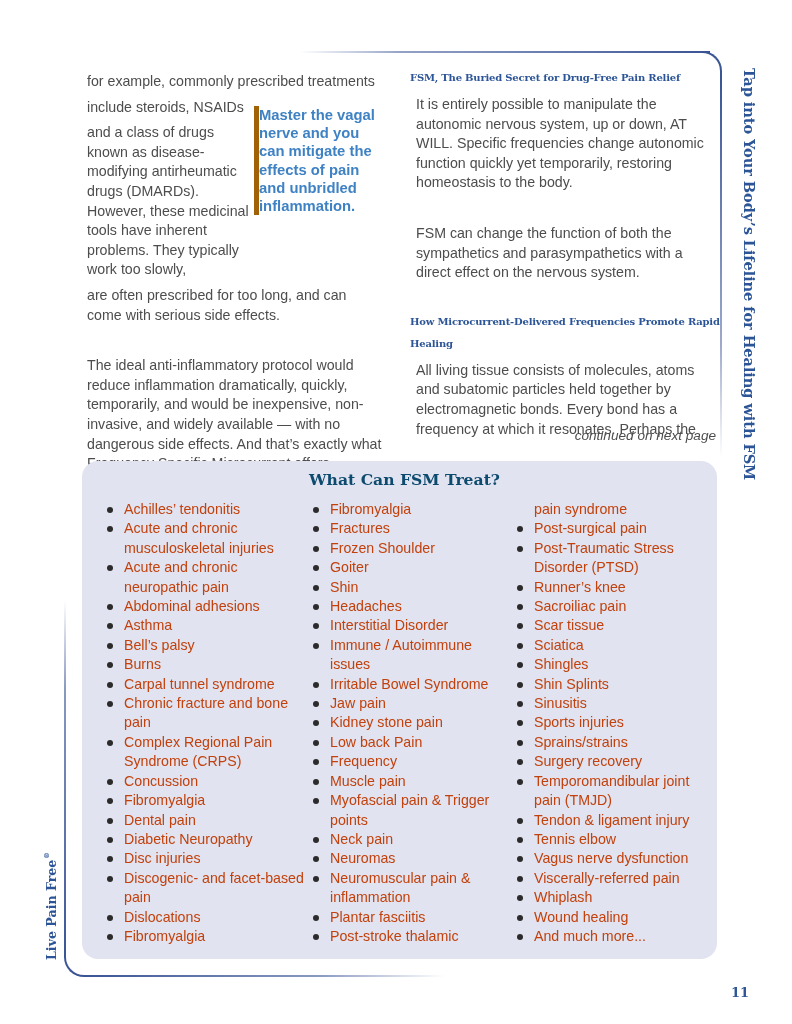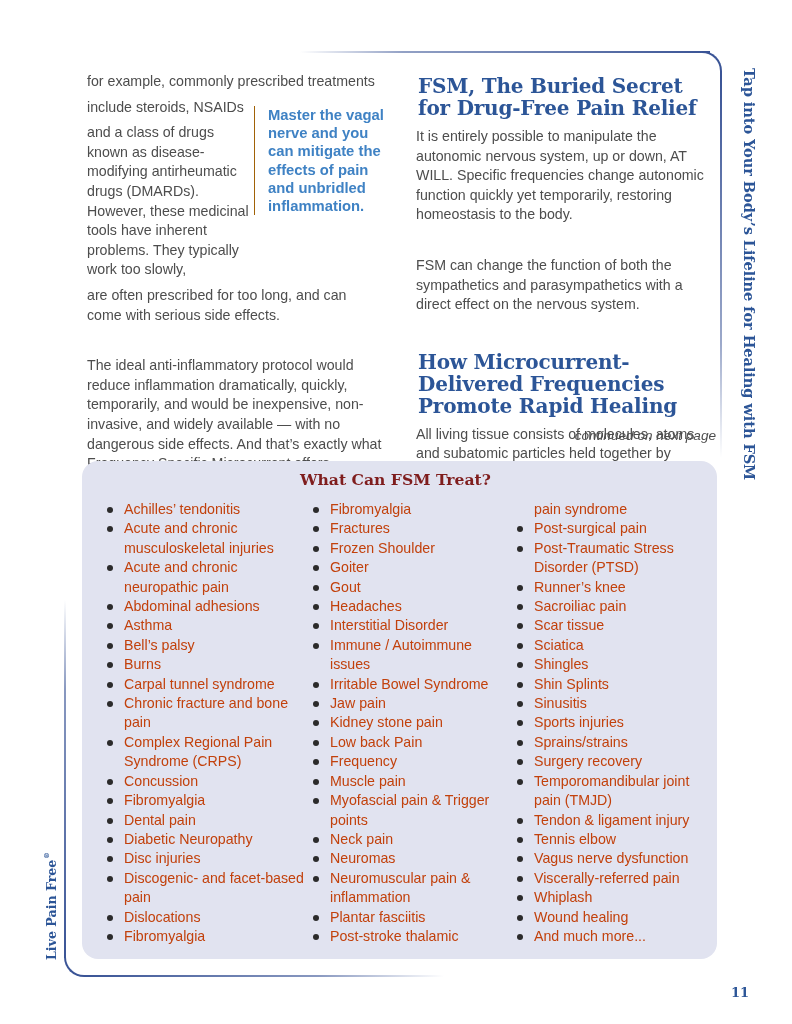--- a/index.html
+++ b/index.html
@@ -6,21 +6,21 @@
     body {
       width: 792px; height: 1024px; position: relative; overflow: hidden;
       background: #ffffff;
       font-family: "Liberation Sans", sans-serif;
       color: #4a4a4a;
     }
     .abs { position: absolute; }
     .body-text { font-size: 14.2px; line-height: 19.6px; color: #4d4d4d; margin: 6px; }
     .serif-head {
       font-family: "DejaVu Serif", serif; color: #2c5597; font-weight: bold;
-      font-size: 20px; line-height: 22px; margin: 8px; letter-spacing: -0.2px;
+      font-size: 10px; line-height: 22px; margin: 0; letter-spacing: -0.2px;
     }
 
     
     .frame-top {
       left: 300px; top: 51px; width: 410px; height: 2px;
       background: linear-gradient(to right, rgba(58,84,150,0) 0%, rgba(58,84,150,0.55) 25%, #3a5496 100%);
     }
     .frame-tr {
       left: 702px; top: 51px; width: 20px; height: 28px;
       border-top: 2px solid #3a5496; border-right: 2px solid #3a5496;
@@ -56,41 +56,41 @@
       writing-mode: vertical-rl; transform: rotate(180deg);
       font-family: "DejaVu Serif", serif; font-weight: bold; color: #2c5597;
       font-size: 12.6px; line-height: 22px; white-space: nowrap;
     }
     .side-title-left sup { font-size: 7px; }
 
     
     .col-left { left: 81px; top: 66px; width: 310px; }
     .pullquote {
       left: 254px; top: 106px; width: 125px;
-      border-left: 1px solid #a16207; padding-left: 13px;
+      border-left: 5px solid #a16207; padding-left: 0;
       font-weight: bold; color: #3f82c4; font-size: 14.8px; line-height: 18.2px;
     }
     .p-narrow { width: 165px; }
     .gap { height: 19px; }
 
     
     .col-right { left: 410px; top: 67px; width: 310px; }
     .continued {
       left: 500px; top: 428px; width: 216px; text-align: right;
       font-style: italic; font-size: 13.6px; color: #4d4d4d;
     }
 
     
     .treat-box {
       left: 82px; top: 461px; width: 635px; height: 498px;
       background: #e1e3f0; border-radius: 16px;
     }
     .treat-title {
-      left: 300px; top: 470px; width: 200px; text-align: left;
-      font-family: "DejaVu Serif", serif; font-weight: bold; color: #7f1d1d; font-size: 15.6px;
+      left: 300px; top: 470px; width: 200px; text-align: right;
+      font-family: "DejaVu Serif", serif; font-weight: bold; color: #0c4a6e; font-size: 15.6px;
     }
     .treat-col { top: 500px; }
     .treat-col ul { list-style: none; margin: 0; padding: 0; }
     .treat-col li {
       position: relative; padding-left: 19px;
       font-size: 14.2px; line-height: 19.4px; color: #c2410c;
     }
     .treat-col li .bullet {
       position: absolute; left: 2px; top: 7px; width: 6px; height: 6px;
       border-radius: 50%; background: #2b2b2b;
@@ -163,21 +163,21 @@
       <li><span class="bullet"></span><span>Dislocations</span></li>
       <li><span class="bullet"></span><span>Fibromyalgia</span></li>
     </ul>
   </div>
 <div class="abs treat-col tc2">
     <ul>
       <li><span class="bullet"></span><span>Fibromyalgia</span></li>
       <li><span class="bullet"></span><span>Fractures</span></li>
       <li><span class="bullet"></span><span>Frozen Shoulder</span></li>
       <li><span class="bullet"></span><span>Goiter</span></li>
-      <li><span class="bullet"></span><span>Gout</span></li>
+      <li><span class="bullet"></span><span>Shin</span></li>
       <li><span class="bullet"></span><span>Headaches</span></li>
       <li><span class="bullet"></span><span>Interstitial Disorder</span></li>
       <li><span class="bullet"></span><span>Immune / Autoimmune issues</span></li>
       <li><span class="bullet"></span><span>Irritable Bowel Syndrome</span></li>
       <li><span class="bullet"></span><span>Jaw pain</span></li>
       <li><span class="bullet"></span><span>Kidney stone pain</span></li>
       <li><span class="bullet"></span><span>Low back Pain</span></li>
       <li><span class="bullet"></span><span>Frequency</span></li>
       <li><span class="bullet"></span><span>Muscle pain</span></li>
       <li><span class="bullet"></span><span>Myofascial pain &amp; Trigger points</span></li>

